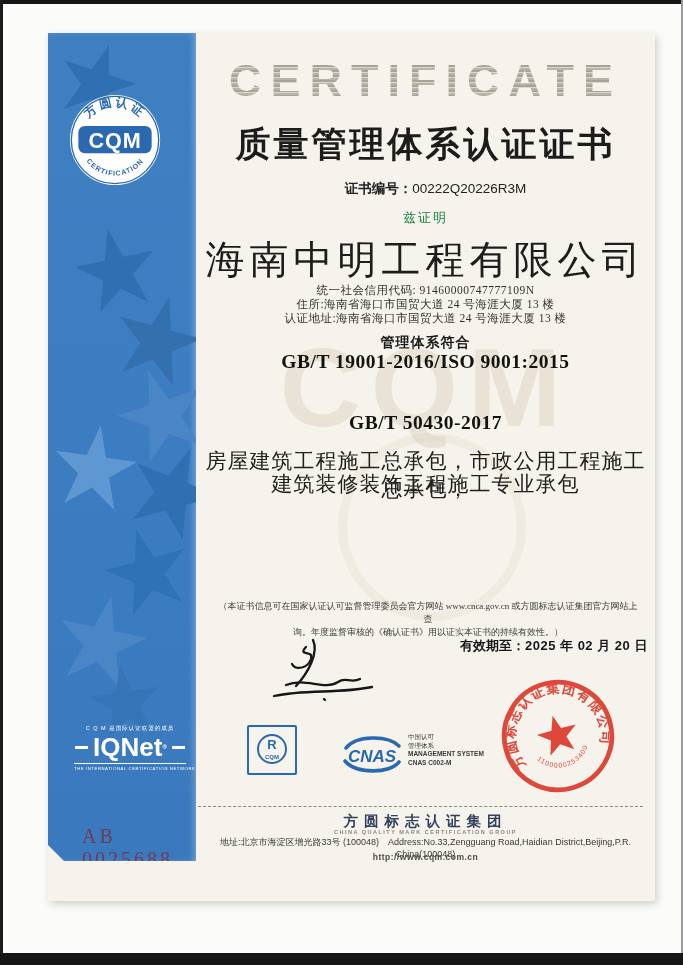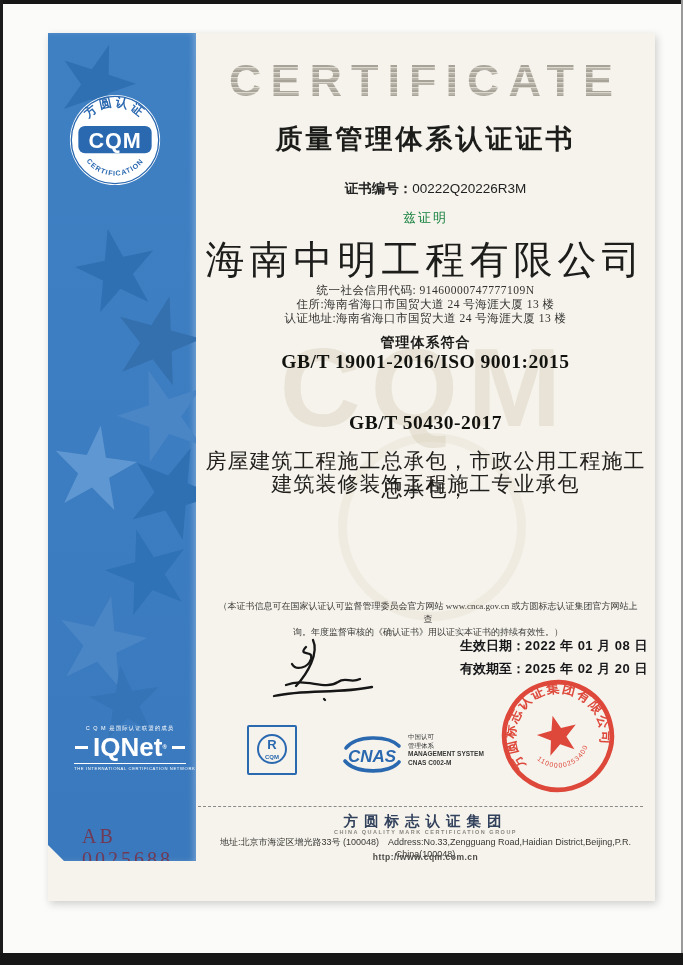--- a/index.html
+++ b/index.html
@@ -35,21 +35,21 @@
   }
 
   .center-col{position:absolute;left:148px;width:459px;text-align:center;}
 
   .cert-head{
     top:22px;font-weight:700;font-size:45px;letter-spacing:9px;white-space:nowrap;
     background:repeating-linear-gradient(180deg,#a8a398 0 2px,#dcd8ce 2px 3px,#b9b4a9 3px 5px);
     -webkit-background-clip:text;background-clip:text;color:transparent;
     font-family:"Liberation Sans",sans-serif;
   }
-  .cn-title{top:88px;font-size:27px;font-weight:700;letter-spacing:3px;color:#1c1c1a;}
+  .cn-title{top:88px;font-size:35px;font-weight:700;letter-spacing:3px;color:#1c1c1a;}
   .cert-no{top:147px;font-size:13.5px;color:#222;}
   .cert-no .lbl{font-weight:700;margin-left:20px;}
   .intro{top:176px;font-size:13px;color:#15803d;letter-spacing:2px;font-family:"Liberation Serif",serif;}
   .company{top:200px;font-size:39px;color:#1d1d1b;letter-spacing:5px;font-family:"DejaVu Serif","Liberation Serif",serif;}
   .detail1{top:250px;}
   .detail2{top:264px;}
   .detail3{top:278px;}
   .detail{font-size:11.5px;color:#33312e;font-family:"Liberation Serif",serif;letter-spacing:.5px;}
   .std-head{top:301px;font-size:14px;font-weight:700;color:#1c1c1a;letter-spacing:1px;}
   .std1{top:318px;}
@@ -179,23 +179,20 @@
   <div class="center-col scope scope1">房屋建筑工程施工总承包，市政公用工程施工总承包，</div>
   <div class="center-col scope scope2">建筑装修装饰工程施工专业承包</div>
 
   <div class="abs fineprint">
     <div>（本证书信息可在国家认证认可监督管理委员会官方网站 www.cnca.gov.cn 或方圆标志认证集团官方网站上查</div>
     <div>询。年度监督审核的《确认证书》用以证实本证书的持续有效性。）</div>
   </div>
 
   <div class="abs dates">
     <div>
-      <span class="lbl">生效日期：</span><span class="val">2022 年 01 月 08 日</span>
-    </div>
-    <div>
       <span class="lbl">有效期至：</span><span class="val">2025 年 02 月 20 日</span>
     </div>
   </div>
 
   <svg class="abs sig" width="140" height="80" viewBox="0 0 140 80">
     <g fill="none" stroke="#161616" stroke-width="2.3" stroke-linecap="round">
       <path d="M40,14 C31,24 48,16 45,26 C42,35 30,38 26,31"></path>
       <path d="M47,7 C53,20 42,40 30,53"></path>
       <path d="M20,52 C40,44 58,58 72,49 C80,43 84,51 94,46"></path>
       <path d="M8,63 C40,56 72,61 106,54"></path>

